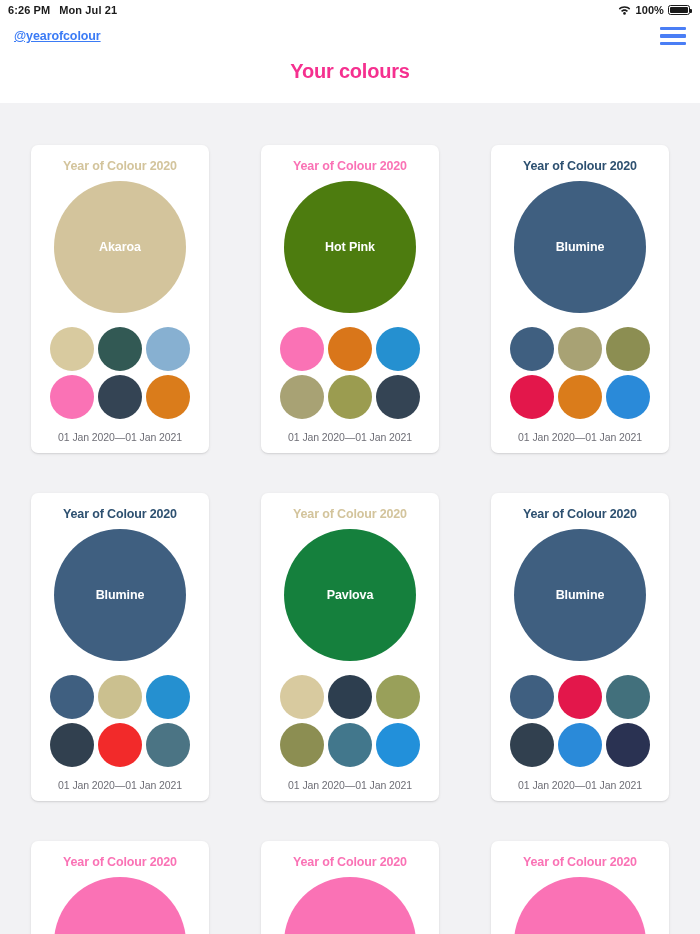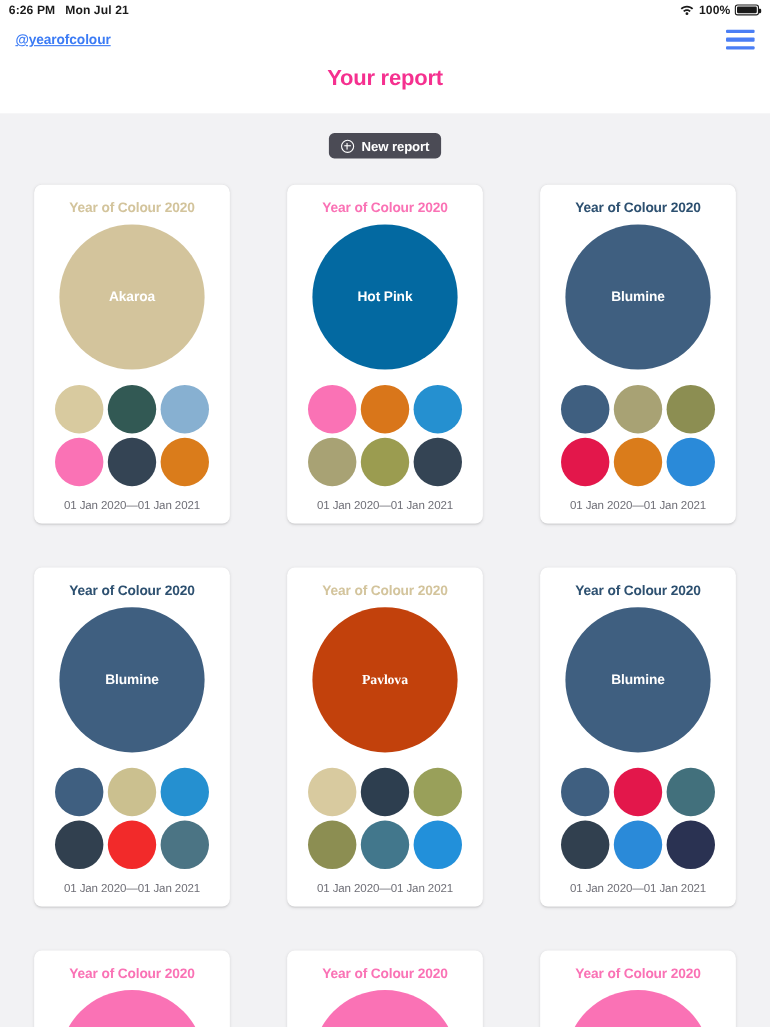--- a/index.html
+++ b/index.html
@@ -17,21 +17,21 @@
     background: #ffffff;
     display: flex;
     align-items: center;
     padding: 0 10px 0 8px;
     font-size: 11px;
     font-weight: bold;
     color: #1b1b1b;
     letter-spacing: 0.1px;
   }
   .sb-left { display: flex; align-items: center; gap: 9px; }
-  .sb-right { margin-left: auto; display: flex; gap: 4px; }
+  .sb-right { margin-left: auto; display: flex; align-items: center; gap: 4px; }
   .wifi-icon { display: inline-block; width: 13px; height: 10px; position: relative; }
   .wifi-icon svg { display: block; }
   .battery {
     width: 22px; height: 10px; border: 1.3px solid #1b1b1b;
     border-radius: 2.5px; position: relative; display: inline-block;
   }
   .battery::after {
     content: ""; position: absolute; right: -3.2px; top: 3px;
     width: 2px; height: 4px; background: #1b1b1b; border-radius: 0 1px 1px 0;
   }
@@ -190,50 +190,44 @@
 <div class="appbar">
   <a class="brand" href="#">@yearofcolour</a>
   <div class="hamburger">
     <span></span>
     <span></span>
     <span></span>
   </div>
 </div>
 
 <div class="page-title-wrap">
-  <h1 class="page-title">Your report</h1>
+  <h1 class="page-title">Your colours</h1>
 </div>
 
 <div class="content">
-  <div class="newreport-row">
-    <button class="newreport-btn">
-      <span class="plus-circle"></span>
-      <span>New report</span>
-    </button>
-  </div>
 
   <div class="grid">
       <div class="card">
         <div class="card-title" style="color: rgb(211, 196, 156);">Year of Colour 2020</div>
         <div class="hero" style="background: rgb(211, 196, 156);">
           <span>Akaroa</span>
         </div>
         <div class="swatches">
           <div class="swatch" style="background: rgb(216, 202, 159);"></div>
           <div class="swatch" style="background: rgb(50, 89, 84);"></div>
           <div class="swatch" style="background: rgb(135, 176, 209);"></div>
           <div class="swatch" style="background: rgb(250, 114, 181);"></div>
           <div class="swatch" style="background: rgb(52, 68, 84);"></div>
           <div class="swatch" style="background: rgb(218, 124, 27);"></div>
         </div>
         <div class="card-date">01 Jan 2020—01 Jan 2021</div>
       </div>
       <div class="card">
         <div class="card-title" style="color: rgb(250, 114, 181);">Year of Colour 2020</div>
-        <div class="hero" style="background: #0369a1;">
+        <div class="hero" style="background: #4d7c0f;">
           <span>Hot Pink</span>
         </div>
         <div class="swatches">
           <div class="swatch" style="background: rgb(250, 114, 181);"></div>
           <div class="swatch" style="background: rgb(217, 118, 26);"></div>
           <div class="swatch" style="background: rgb(37, 144, 208);"></div>
           <div class="swatch" style="background: rgb(168, 162, 116);"></div>
           <div class="swatch" style="background: rgb(155, 156, 80);"></div>
           <div class="swatch" style="background: rgb(52, 68, 84);"></div>
         </div>
@@ -264,21 +258,21 @@
           <div class="swatch" style="background: rgb(203, 192, 143);"></div>
           <div class="swatch" style="background: rgb(37, 144, 208);"></div>
           <div class="swatch" style="background: rgb(49, 64, 79);"></div>
           <div class="swatch" style="background: rgb(242, 42, 42);"></div>
           <div class="swatch" style="background: rgb(75, 116, 132);"></div>
         </div>
         <div class="card-date">01 Jan 2020—01 Jan 2021</div>
       </div>
       <div class="card">
         <div class="card-title" style="color: rgb(211, 196, 156);">Year of Colour 2020</div>
-        <div class="hero" style="background: #c2410c; font-family: Liberation Serif, serif;">
+        <div class="hero" style="background: #15803d;">
           <span>Pavlova</span>
         </div>
         <div class="swatches">
           <div class="swatch" style="background: rgb(216, 202, 159);"></div>
           <div class="swatch" style="background: rgb(45, 62, 79);"></div>
           <div class="swatch" style="background: rgb(153, 160, 90);"></div>
           <div class="swatch" style="background: rgb(140, 142, 82);"></div>
           <div class="swatch" style="background: rgb(66, 119, 140);"></div>
           <div class="swatch" style="background: rgb(34, 144, 218);"></div>
         </div>

